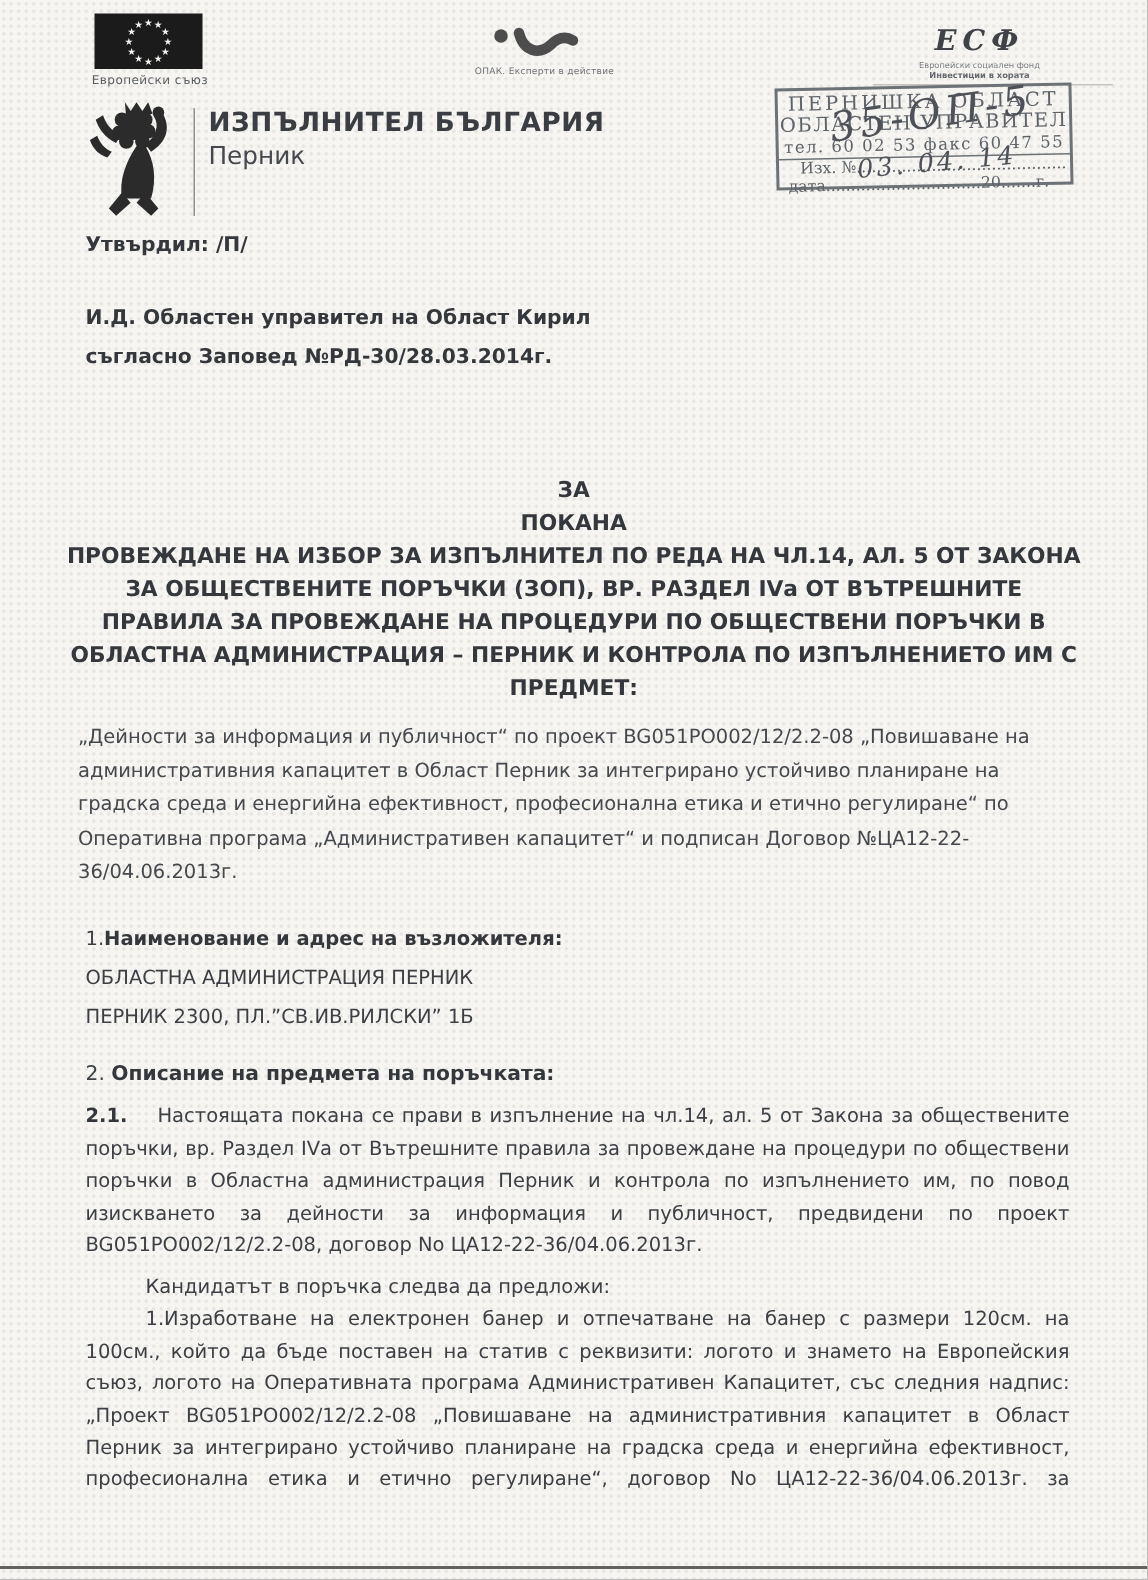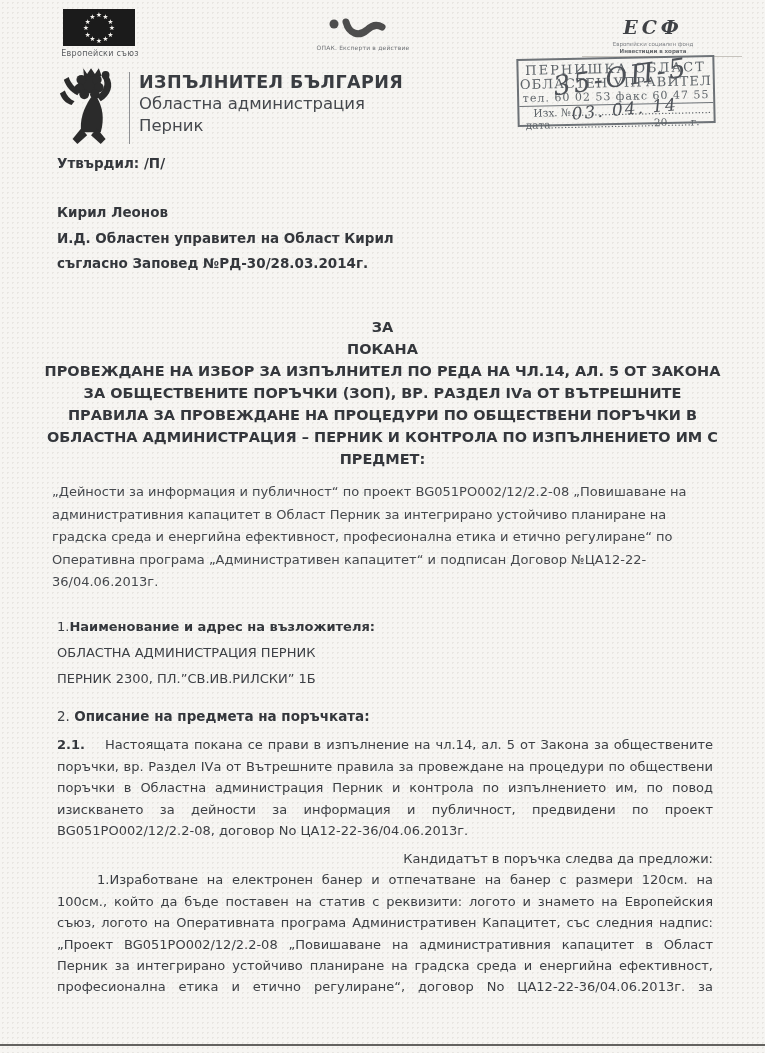--- a/index.html
+++ b/index.html
@@ -72,21 +72,21 @@
     color:#34373c; font-size:14.5px; line-height:22px; }
   .subject { left:52px; top:481px; width:661px; text-align:left; font-size:13px;
     color:#45484d; line-height:22.5px; }
   .sec1 { left:57px; top:614px; width:656px; font-size:13px; line-height:26px; }
   .sec1 .hd, .sec2hd .hd { font-weight:bold; color:#34373c; }
   .sec2hd { left:57px; top:708px; width:656px; font-size:13.5px; }
   .p21 { left:57px; top:734px; width:656px; font-size:13px; line-height:21.6px;
     text-align:justify; }
   .p21 .num { font-weight:bold; color:#34373c; margin-right:20px; }
   .tail { left:57px; top:848px; width:656px; font-size:13px; line-height:21.4px; }
-  .tail .cand { text-indent:40px;text-align:right; }
+  .tail .cand { text-indent:40px; }
   .tail .item { text-align:justify; text-align-last:justify; text-indent:40px; }
   .scan-edge { position:absolute; left:0; top:1044px; width:765px; height:2px; background:#63625f; }
 </style>
 </head>
 <body>
 
 <div class="page">
 
   <div class="eu-flag">
     <div class="eu-stars">
@@ -148,27 +148,25 @@
         <path d="M24 64 l-9 11 5 5 10 -9 z"></path>
         <path d="M40 64 l9 11 -5 5 -10 -9 z"></path>
         <path d="M44 36 C54 30 58 20 52 10 C50 7 45 8 46 12 C50 18 47 26 40 31 Z"></path>
         <circle cx="49" cy="9" r="4"></circle>
       </g>
     </svg>
   </div>
   <div class="org-sep"></div>
   <div class="org">
     <div class="org-country">ИЗПЪЛНИТЕЛ БЪЛГАРИЯ</div>
-    <div class="org-admin">Областна администрация</div>
     <div class="org-city">Перник</div>
   </div>
 
   <div class="abs approve">Утвърдил: /П/</div>
   <div class="abs who">
-    <div>Кирил Леонов</div>
     <div>И.Д. Областен управител на Област Кирил</div>
     <div>съгласно Заповед №РД-30/28.03.2014г.</div>
   </div>
 
   <div class="abs title-block">
     <div>ЗА</div>
     <div>ПОКАНА</div>
     <div>ПРОВЕЖДАНЕ НА ИЗБОР ЗА ИЗПЪЛНИТЕЛ ПО РЕДА НА ЧЛ.14, АЛ. 5 ОТ ЗАКОНА ЗА ОБЩЕСТВЕНИТЕ ПОРЪЧКИ (ЗОП), ВР. РАЗДЕЛ IVа ОТ ВЪТРЕШНИТЕ ПРАВИЛА ЗА ПРОВЕЖДАНЕ НА ПРОЦЕДУРИ ПО ОБЩЕСТВЕНИ ПОРЪЧКИ В ОБЛАСТНА АДМИНИСТРАЦИЯ – ПЕРНИК И КОНТРОЛА ПО ИЗПЪЛНЕНИЕТО ИМ С ПРЕДМЕТ:</div>
   </div>
 

